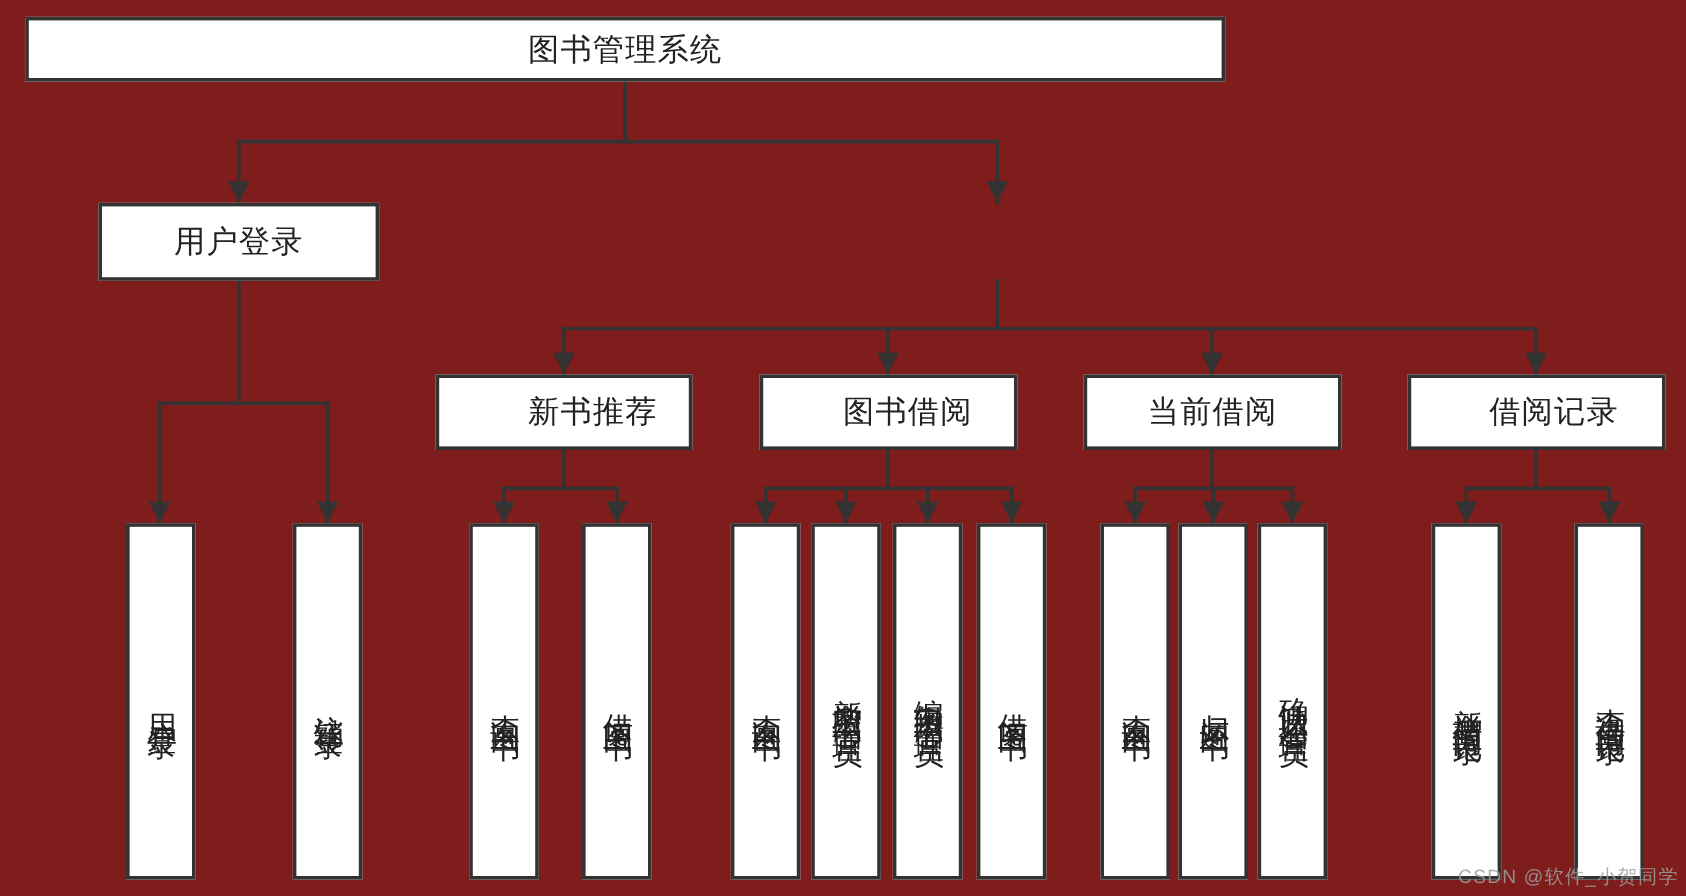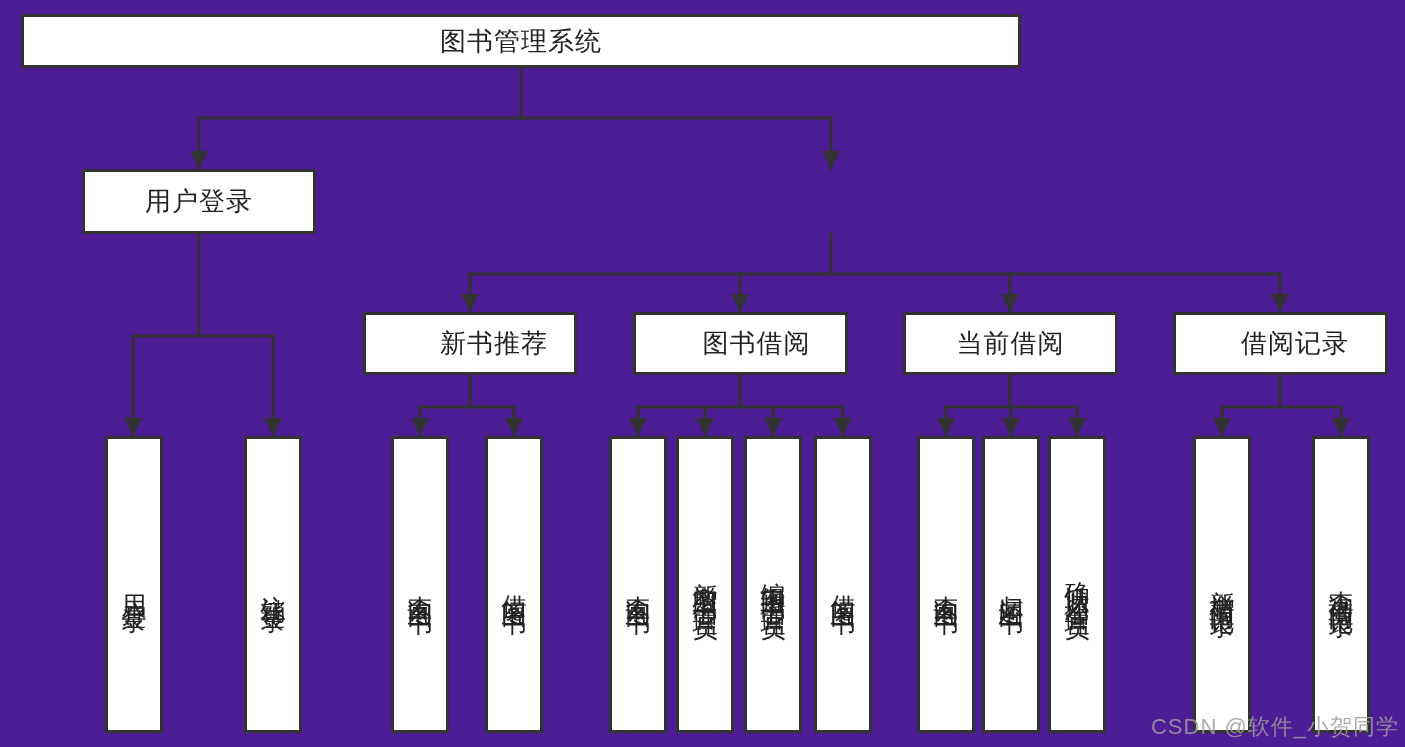--- a/index.html
+++ b/index.html
@@ -1,20 +1,20 @@
 <!DOCTYPE html>
 <html><head>
 <meta charset="utf-8">
 <style>
   html, body { margin: 0; padding: 0; background: #ffffff; }
   .canvas {
     position: relative;
     width: 1405px;
     height: 747px;
-    background: #4c1d95;
+    background: #7f1d1d;
     font-family: "Liberation Sans", "DejaVu Sans", sans-serif;
     overflow: hidden;
   }
   .connectors {
     position: absolute;
     left: 0; top: 0;
     width: 1405px; height: 747px;
     pointer-events: none;
   }
   .node {
@@ -37,21 +37,21 @@
     text-orientation: mixed;
     font-size: 25px;
     letter-spacing: 5px;
     line-height: 1;
     white-space: nowrap;
   }
   .watermark {
     position: absolute;
     right: 6px;
     bottom: 5px;
-    font-size: 22px;
+    font-size: 16px;
     color: rgba(158, 158, 158, 0.85);
     letter-spacing: 1px;
     z-index: 5;
     white-space: nowrap;
   }
 </style>
 </head>
 <body>
 
 <div class="canvas">

